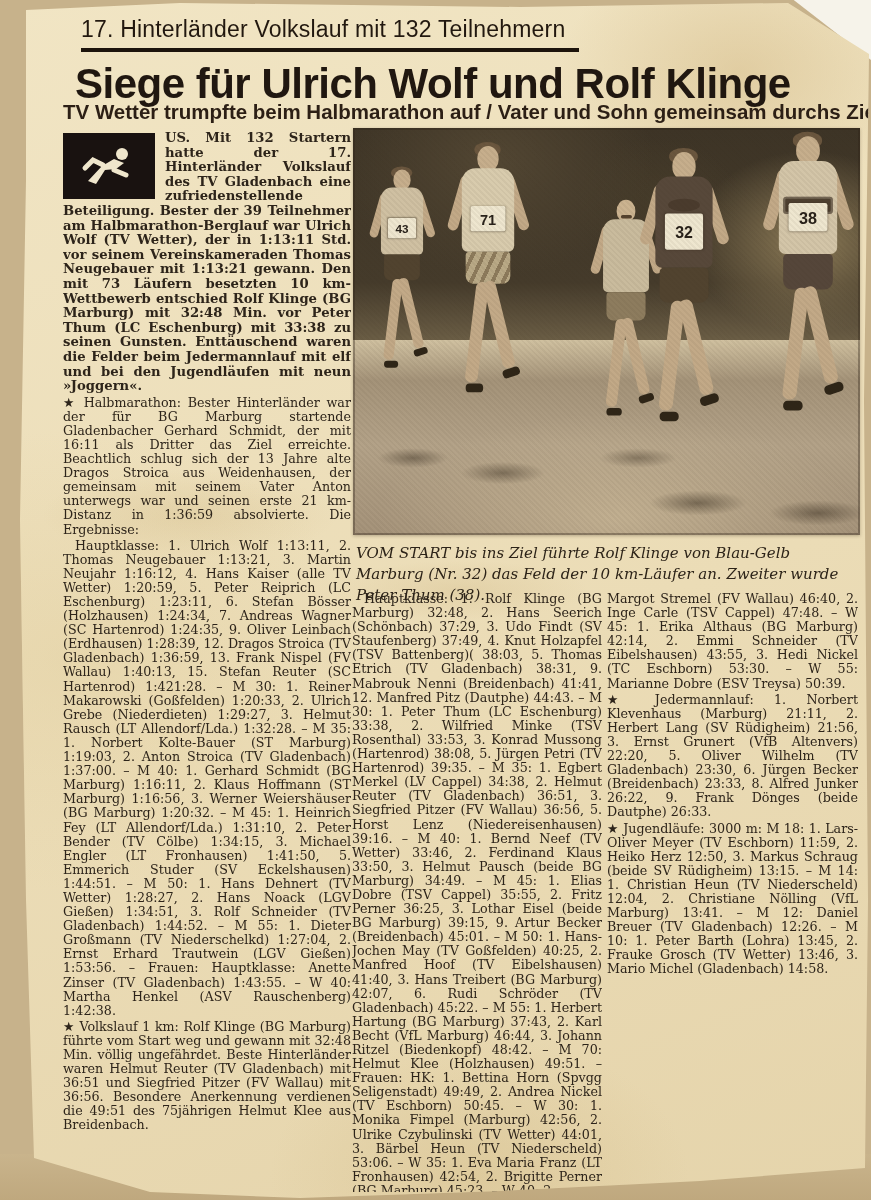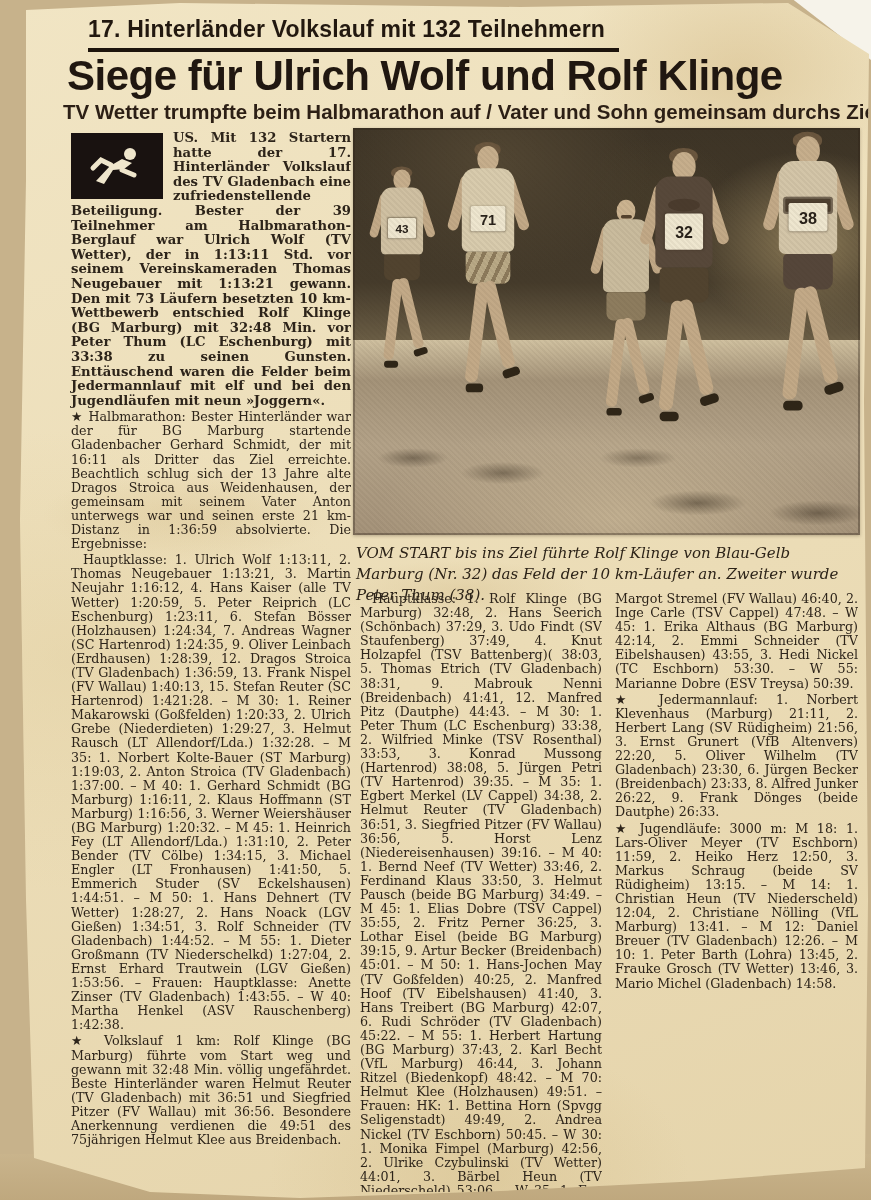--- a/index.html
+++ b/index.html
@@ -29,40 +29,40 @@
       linear-gradient(160deg,#f1e5c4 0%,#ebdcb6 55%,#e5d4ab 100%);
     box-shadow:0 3px 10px rgba(60,45,25,.35);
   }
   .stain1{position:absolute;left:40px;top:470px;width:300px;height:90px;border-radius:50%;
     background:radial-gradient(ellipse,rgba(190,160,100,.20),transparent 70%);}
   .stain2{position:absolute;left:330px;top:560px;width:260px;height:60px;border-radius:50%;
     background:radial-gradient(ellipse,rgba(185,155,95,.18),transparent 70%);}
 
   
   .kicker{
-    position:absolute;left:88px;top:16px;
-    font-family:"Liberation Sans",sans-serif;font-weight:700;font-size:23px;
+    position:absolute;left:81px;top:16px;
+    font-family:"Liberation Sans",sans-serif;font-weight:400;font-size:23px;
     color:#22180f;letter-spacing:.2px;
     border-bottom:4px solid #1d140c;padding:0 14px 5px 0;
   }
   .headline{
-    position:absolute;left:63px;top:48px;margin:4px;width:760px;
+    position:absolute;left:63px;top:48px;margin:12px;width:760px;
     font-family:"Liberation Sans",sans-serif;font-weight:700;font-size:42px;
     letter-spacing:-0.5px;color:#201710;white-space:nowrap;
   }
   .subheadline{
     position:absolute;left:63px;top:100px;margin:0;width:760px;
     font-family:"Liberation Sans",sans-serif;font-weight:700;font-size:20.5px;
     color:#2c1f15;white-space:nowrap;
   }
 
   
   .col{position:absolute;color:#2d241a;font-size:12.7px;line-height:14.1px;
     text-align:justify;overflow:hidden;}
-  .col p{margin:0 0 2px 8px;overflow-wrap:break-word;}
+  .col p{margin:0 0 2px 0;overflow-wrap:break-word;}
   .col p.indent{text-indent:12px;}
   .left-col{left:63px;top:131px;width:288px;height:1050px;}
   .left-col .lead{font-weight:700;font-size:13.2px;line-height:14.6px;}
   .mid-col{left:352px;top:592px;width:250px;height:600px;}
   .right-col{left:607px;top:592px;width:251px;height:600px;}
   b{font-weight:400;}
 
   .logo{
     float:left;width:92px;height:66px;margin:2px 10px 2px 0;
     background:#191210;display:flex;align-items:center;justify-content:center;

